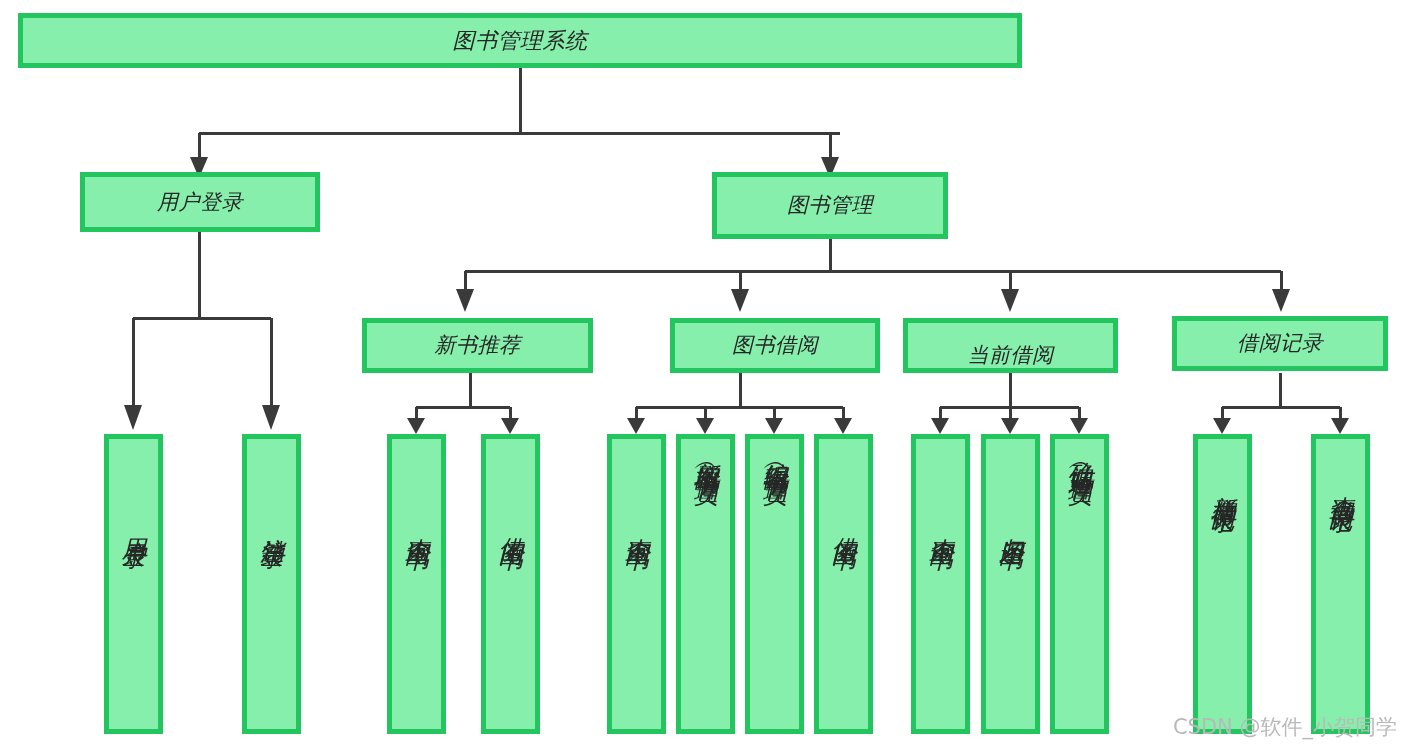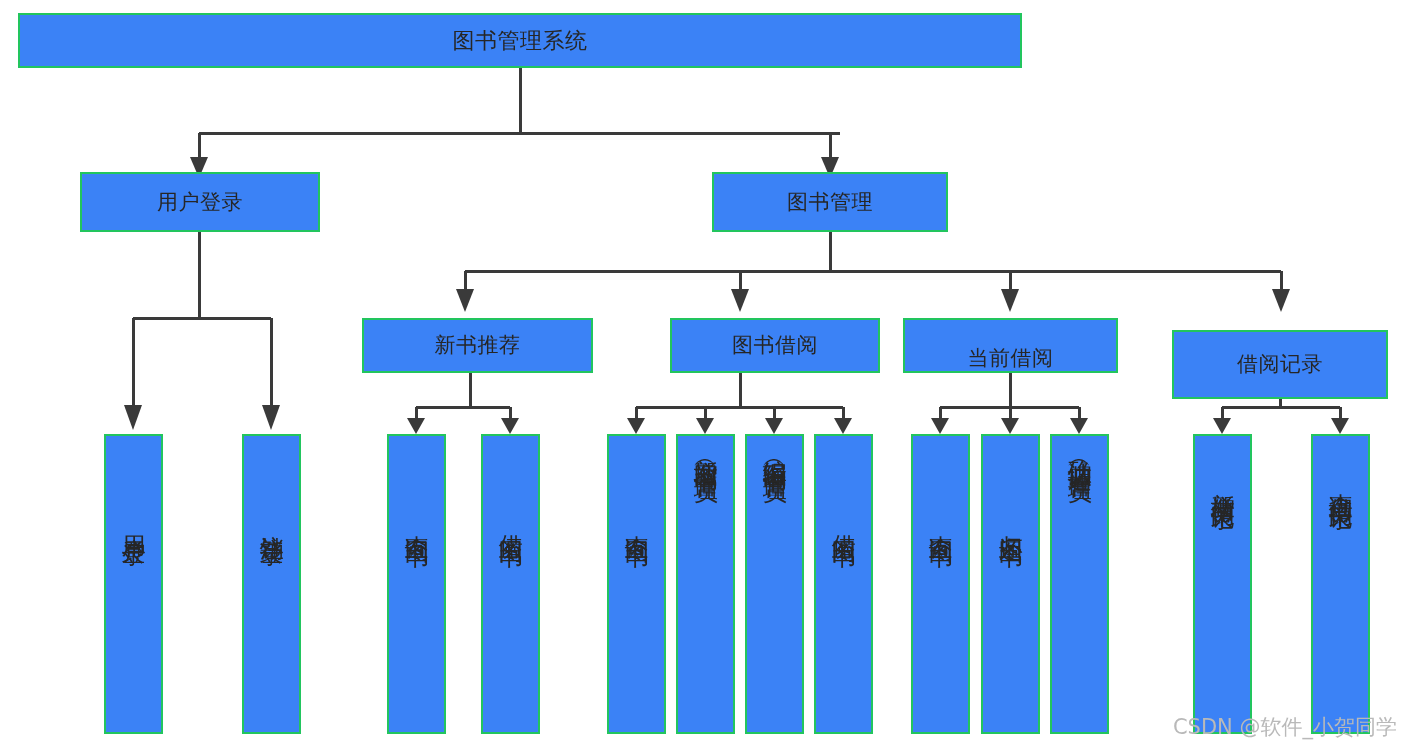--- a/index.html
+++ b/index.html
@@ -12,27 +12,28 @@
   }
   #canvas{position:relative;width:1405px;height:747px;}
 
   
   #wires{position:absolute;left:0;top:0;width:1405px;height:747px;}
 
   
   .node{
     position:absolute;
     box-sizing:border-box;
-    background:#3b82f6;
-    border:2px solid #22c55e;
+    background:#86efac;
+    border:5px solid #22c55e;
     display:flex;
     align-items:center;
     justify-content:center;
     color:#262626;
     z-index:2;
+    font-style:italic;
   }
   .node .lbl{
     display:block;
     text-align:center;
     line-height:1.18;
     white-space:nowrap;
     letter-spacing:0.5px;
   }
   
   .node.h .lbl{font-size:21px;}
@@ -146,37 +147,37 @@
   </svg>
 
   <div class="node h" id="n-root" style="left:18px;top:13px;width:1004px;height:55px;">
     <span class="lbl">图书管理系统</span>
   </div>
 
   <div class="node h" style="left:80px;top:172px;width:240px;height:60px;">
     <span class="lbl">用户登录</span>
   </div>
 
-  <div class="node h" style="left:712px;top:172px;width:236px;height:60px;">
+  <div class="node h" style="left:712px;top:172px;width:236px;height:67px;">
     <span class="lbl">图书管理</span>
   </div>
 
   <div class="node h" style="left:362px;top:318px;width:231px;height:55px;">
     <span class="lbl">新书推荐</span>
   </div>
 
   <div class="node h" style="left:670px;top:318px;width:210px;height:55px;">
     <span class="lbl">图书借阅</span>
   </div>
 
   <div class="node h" style="left:903px;top:318px;width:215px;height:55px;align-items:flex-end;">
     <span class="lbl">当前借阅</span>
   </div>
 
-  <div class="node h" style="left:1172px;top:330px;width:216px;height:69px;">
+  <div class="node h" style="left:1172px;top:316px;width:216px;height:55px;">
     <span class="lbl">借阅记录</span>
   </div>
 
   <div class="node v" style="left:104px;top:434px;width:59px;height:300px;padding-top:80px;">
     <span class="lbl">用户登录</span>
   </div>
 
   <div class="node v" style="left:242px;top:434px;width:59px;height:300px;padding-top:80px;">
     <span class="lbl">注销登录</span>
   </div>

